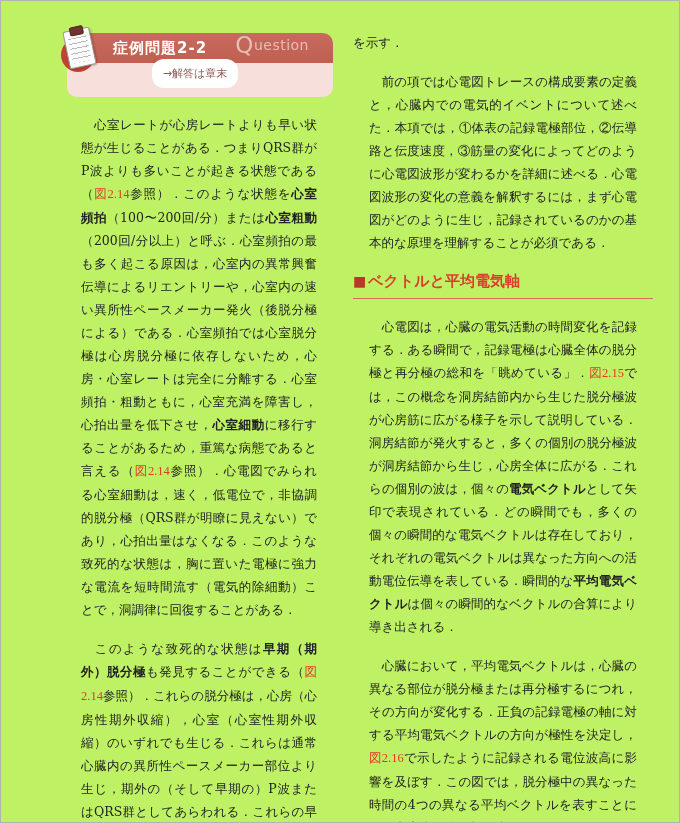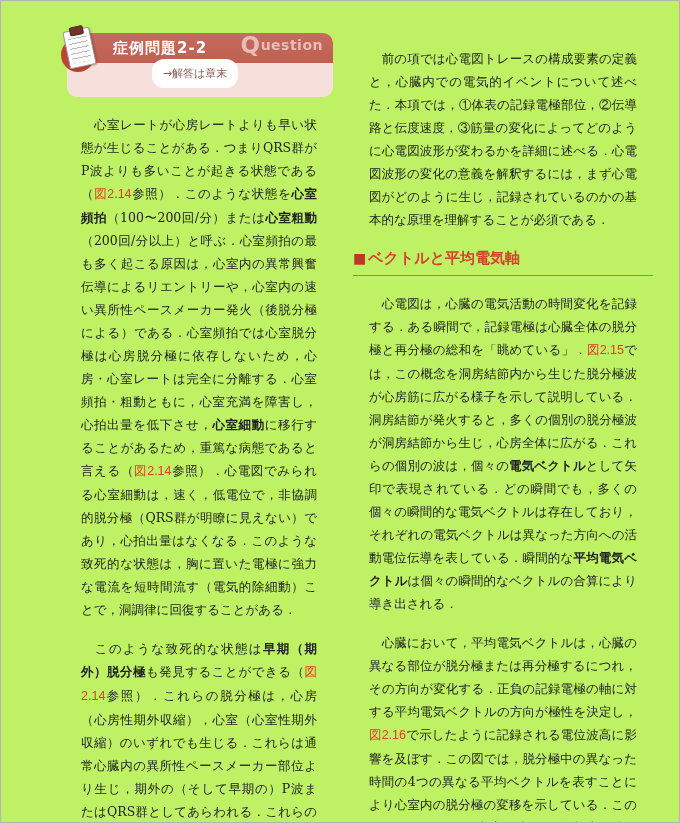--- a/index.html
+++ b/index.html
@@ -7,30 +7,30 @@
        font-family:"DejaVu Serif","Liberation Serif",serif;
        color:var(--text,#222);}
   .page{position:absolute;left:0;top:0;width:678px;height:821px;
         border:1px solid var(--page-border,#b3b3b3);background:#bef264;overflow:hidden;}
   .col{position:absolute;top:30px;font-size:12.5px;line-height:23px;text-align:justify;}
   .col-left{left:64px;width:268px;}
   .col-right{left:352px;width:300px;}
   .para{margin:16px;text-align:justify;}
   .run{color:inherit;}
   .run-b{font-weight:bold;}
-  .run-r{color:var(--figure-ref-red,#e23a28);font-family:Liberation Sans, sans-serif;}
+  .run-r{color:var(--figure-ref-red,#e23a28);font-family:Liberation Serif, serif;}
 
   
   .qbox{position:relative;background:var(--box-pink,#f7e0db);border-radius:10px;
         margin:2px 0 16px 2px;font-family:"DejaVu Sans","Liberation Sans",sans-serif;}
   .qbox-header{position:relative;height:30px;background:linear-gradient(var(--band-terracotta,#c66b5e),#c05f4f);
         border-radius:10px 10px 0 0;display:flex;align-items:center;padding-left:46px;}
   .qbox-title{color:#ffffff;font-weight:bold;font-size:15px;letter-spacing:1px;}
-  .q-watermark{position:absolute;right:10px;top:1px;color:var(--watermark-pink,#e7beb5);
-        font-size:14px;font-weight:bold;letter-spacing:.5px;}
+  .q-watermark{position:absolute;right:24px;top:1px;color:var(--watermark-pink,#e7beb5);
+        font-size:14px;font-weight:normal;letter-spacing:.5px;}
   .q-watermark .q-big{font-size:23px;vertical-align:-3px;}
   .qbox-body{padding:7px 12px 4px 12px;font-size:12.8px;line-height:25px;
         font-family:"DejaVu Sans","Liberation Sans",sans-serif;color:#2a2a2a;}
   .qbox-footer{text-align:center;padding:0 10px 9px 0;margin-top:-4px;position:relative;}
   .pill{display:inline-block;background:#ffffff;border-radius:12px;padding:3px 11px;
         font-size:11px;color:var(--pill-text,#8a5a50);cursor:pointer;}
 
   
   .qicon{position:absolute;left:-10px;top:-7px;width:46px;height:52px;}
   .qicon-circle{position:absolute;left:4px;top:12px;width:34px;height:34px;border-radius:50%;
@@ -82,20 +82,21 @@
         <span class="pill">→解答は章末</span>
       </div>
     </div>
 
     <p class="para"><span class="run">　心室レートが心房レートよりも早い状態が生じることがある．つまりQRS群がP波よりも多いことが起きる状態である（</span><span class="run run-r">図2.14</span><span class="run">参照）．このような状態を</span><span class="run run-b">心室頻拍</span><span class="run">（100〜200回/分）または</span><span class="run run-b">心室粗動</span><span class="run">（200回/分以上）と呼ぶ．心室頻拍の最も多く起こる原因は，心室内の異常興奮伝導によるリエントリーや，心室内の速い異所性ペースメーカー発火（後脱分極による）である．心室頻拍では心室脱分極は心房脱分極に依存しないため，心房・心室レートは完全に分離する．心室頻拍・粗動ともに，心室充満を障害し，心拍出量を低下させ，</span><span class="run run-b">心室細動</span><span class="run">に移行することがあるため，重篤な病態であると言える（</span><span class="run run-r">図2.14</span><span class="run">参照）．心電図でみられる心室細動は，速く，低電位で，非協調的脱分極（QRS群が明瞭に見えない）であり，心拍出量はなくなる．このような致死的な状態は，胸に置いた電極に強力な電流を短時間流す（電気的除細動）ことで，洞調律に回復することがある．</span></p>
     <p class="para"><span class="run">　このような致死的な状態は</span><span class="run run-b">早期（期外）脱分極</span><span class="run">も発見することができる（</span><span class="run run-r">図2.14</span><span class="run">参照）．これらの脱分極は，心房（心房性期外収縮），心室（心室性期外収縮）のいずれでも生じる．これらは通常心臓内の異所性ペースメーカー部位より生じ，期外の（そして早期の）P波またはQRS群としてあらわれる．これらの早期（期外）脱分極は，特に心室内では，異所性起源から発生した興奮は正常な伝導路を通過しないために，しばしば異常な形状</span></p>
   </div>
 
   <div class="col col-right">
 
+    <p class="para lead">を示す．</p>
 
 
     <p class="para"><span class="run">　前の項では心電図トレースの構成要素の定義と，心臓内での電気的イベントについて述べた．本項では，①体表の記録電極部位，②伝導路と伝度速度，③筋量の変化によってどのように心電図波形が変わるかを詳細に述べる．心電図波形の変化の意義を解釈するには，まず心電図がどのように生じ，記録されているのかの基本的な原理を理解することが必須である．</span></p>
 
     <div class="subhead">
       <span class="sq">■</span><span class="t">ベクトルと平均電気軸</span>
     </div>
 
     <p class="para"><span class="run">　心電図は，心臓の電気活動の時間変化を記録する．ある瞬間で，記録電極は心臓全体の脱分極と再分極の総和を「眺めている」．</span><span class="run run-r">図2.15</span><span class="run">では，この概念を洞房結節内から生じた脱分極波が心房筋に広がる様子を示して説明している．洞房結節が発火すると，多くの個別の脱分極波が洞房結節から生じ，心房全体に広がる．これらの個別の波は，個々の</span><span class="run run-b">電気ベクトル</span><span class="run">として矢印で表現されている．どの瞬間でも，多くの個々の瞬間的な電気ベクトルは存在しており，それぞれの電気ベクトルは異なった方向への活動電位伝導を表している．瞬間的な</span><span class="run run-b">平均電気ベクトル</span><span class="run">は個々の瞬間的なベクトルの合算により導き出される．</span></p>
     <p class="para"><span class="run">　心臓において，平均電気ベクトルは，心臓の異なる部位が脱分極または再分極するにつれ，その方向が変化する．正負の記録電極の軸に対する平均電気ベクトルの方向が極性を決定し，</span><span class="run run-r">図2.16</span><span class="run">で示したように記録される電位波高に影響を及ぼす．この図では，脱分極中の異なった時間の4つの異なる平均ベクトルを表すことにより心室内の脱分極の変移を示している．このモデルでは，左右心室の中隔と自由壁が描かれ，4つのベクトルおのおの</span></p>

